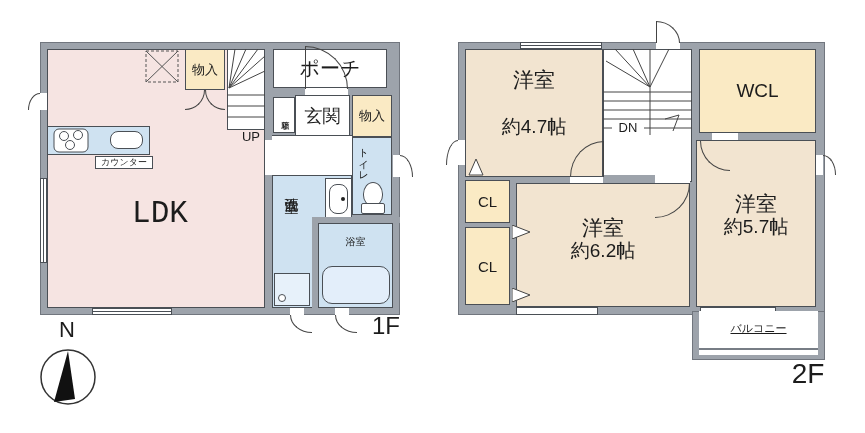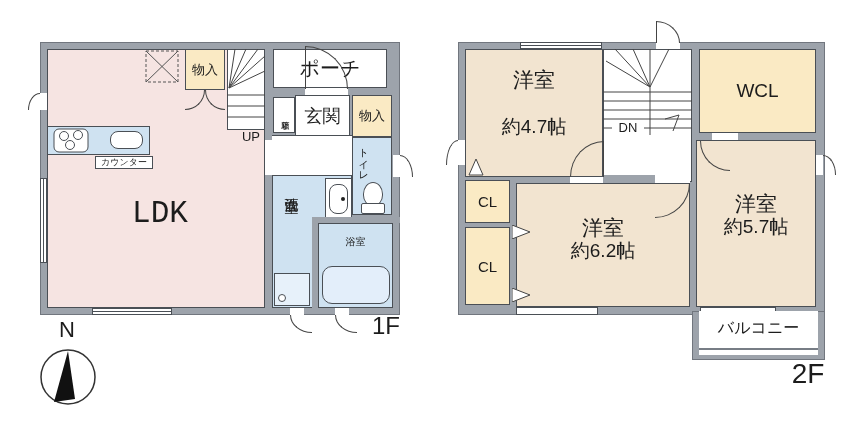--- a/index.html
+++ b/index.html
@@ -225,20 +225,20 @@
   <div class="a white" style="left:458px;top:140px;width:7px;height:25px;"></div>
   <div class="a arc arc-tl" style="left:446px;top:140px;width:12px;height:25px;"></div>
   <div class="a white" style="left:816px;top:155px;width:7px;height:20px;"></div>
   <div class="a arc arc-tr" style="left:823px;top:155px;width:13px;height:20px;"></div>
 
   <div class="a wall" style="left:692px;top:311px;width:133px;height:49px;border:1px solid #71767e;"></div>
   <div class="a white" style="left:699px;top:311px;width:119px;height:37px;"></div>
   <div class="a" style="left:699px;top:348px;width:119px;height:2px;background:#777d85;"></div>
   <div class="a white" style="left:699px;top:350px;width:119px;height:5px;"></div>
   <div class="a lbl" style="left:699px;top:316px;width:119px;height:24px;">
-    <span style="font-size:16px;">バルコニー</span>
+    <span style="font-size:11px;text-decoration:underline;">バルコニー</span>
   </div>
 
   <div class="a lbl" style="left:786px;top:360px;width:44px;height:28px;">
     <span style="font-size:28px;">2F</span>
   </div>
 
 </div>
 
 </body></html>

